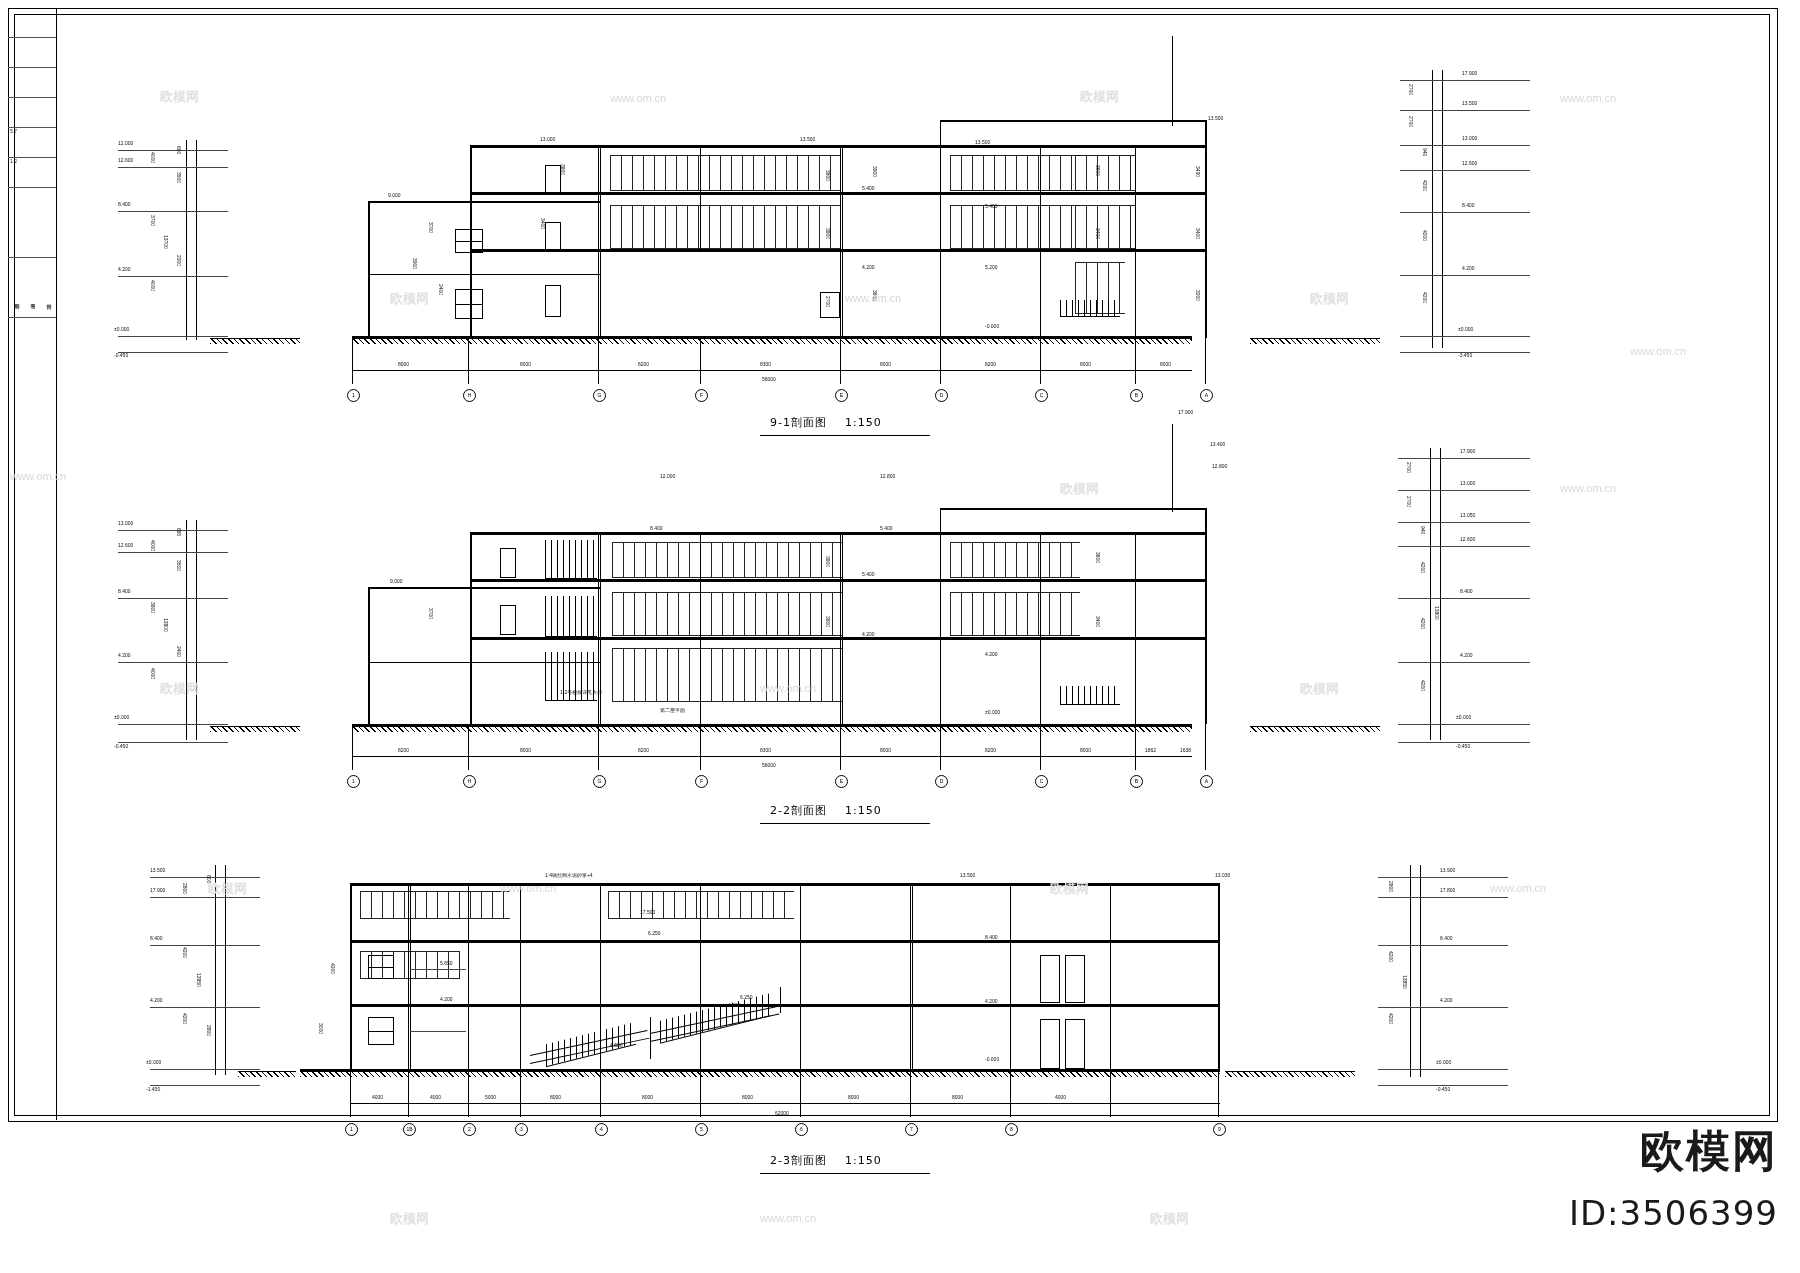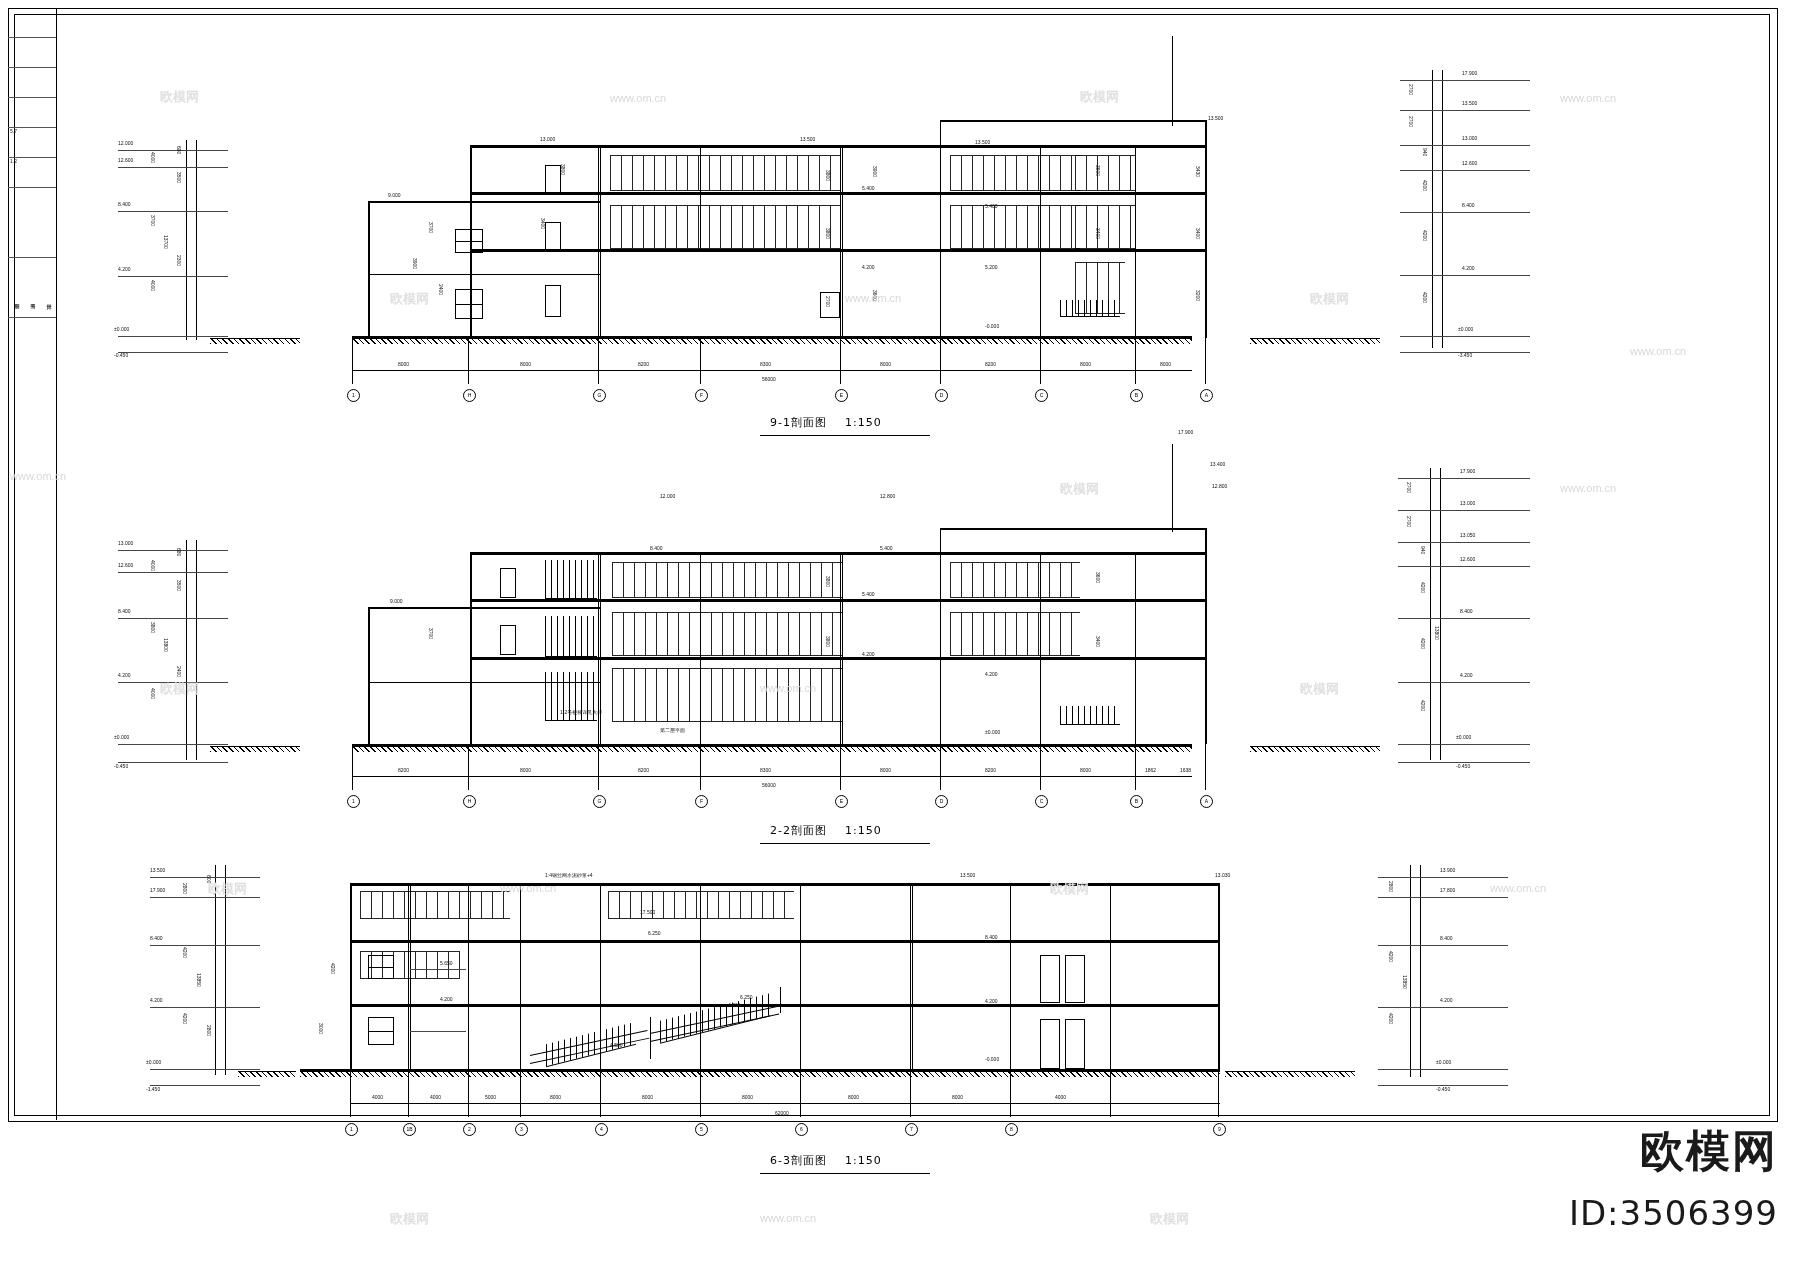--- a/index.html
+++ b/index.html
@@ -352,21 +352,21 @@
     <div class="grid-bubble" style="left:1200px; top:389px;">A</div>
 
     <div class="sec-title" style="left:770px; top:415px;">
       <span>9-1剖面图</span>
       &nbsp;&nbsp;
       <span>1:150</span>
     </div>
     <div class="sec-title-rule" style="left:760px; top:435px; width:170px;"></div>
   </div>
 
-  <div class="sectionblk" style="left:0;top:410px;width:1624px;height:430px;padding-left:44px;">
+  <div class="sectionblk" style="left:0;top:390px;width:1624px;height:430px;padding-left:44px;">
 
     <div class="v" style="left:186px; top:130px; height:220px;"></div>
     <div class="v" style="left:196px; top:130px; height:220px;"></div>
     <div class="h-thin" style="left:118px; top:140px; width:110px;"></div>
     <div class="h-thin" style="left:118px; top:162px; width:110px;"></div>
     <div class="h-thin" style="left:118px; top:208px; width:110px;"></div>
     <div class="h-thin" style="left:118px; top:272px; width:110px;"></div>
     <div class="h-thin" style="left:118px; top:334px; width:110px;"></div>
     <div class="h-thin" style="left:118px; top:352px; width:110px;"></div>
     <div class="lbl" style="left:118px; top:131px;">13.000</div>
@@ -650,21 +650,21 @@
     <div class="grid-bubble" style="left:463px; top:368px;">2</div>
     <div class="grid-bubble" style="left:515px; top:368px;">3</div>
     <div class="grid-bubble" style="left:595px; top:368px;">4</div>
     <div class="grid-bubble" style="left:695px; top:368px;">5</div>
     <div class="grid-bubble" style="left:795px; top:368px;">6</div>
     <div class="grid-bubble" style="left:905px; top:368px;">7</div>
     <div class="grid-bubble" style="left:1005px; top:368px;">8</div>
     <div class="grid-bubble" style="left:1213px; top:368px;">9</div>
 
     <div class="sec-title" style="left:770px; top:398px;">
-      <span>6-3剖面图</span>
+      <span>2-3剖面图</span>
       &nbsp;&nbsp;
       <span>1:150</span>
     </div>
     <div class="sec-title-rule" style="left:760px; top:418px; width:170px;"></div>
   </div>
 
   <div class="wm-logo" style="left:160px; top:88px;">欧模网</div>
   <div class="wm" style="left:610px; top:92px;">www.om.cn</div>
   <div class="wm-logo" style="left:1080px; top:88px;">欧模网</div>
   <div class="wm" style="left:1560px; top:92px;">www.om.cn</div>

